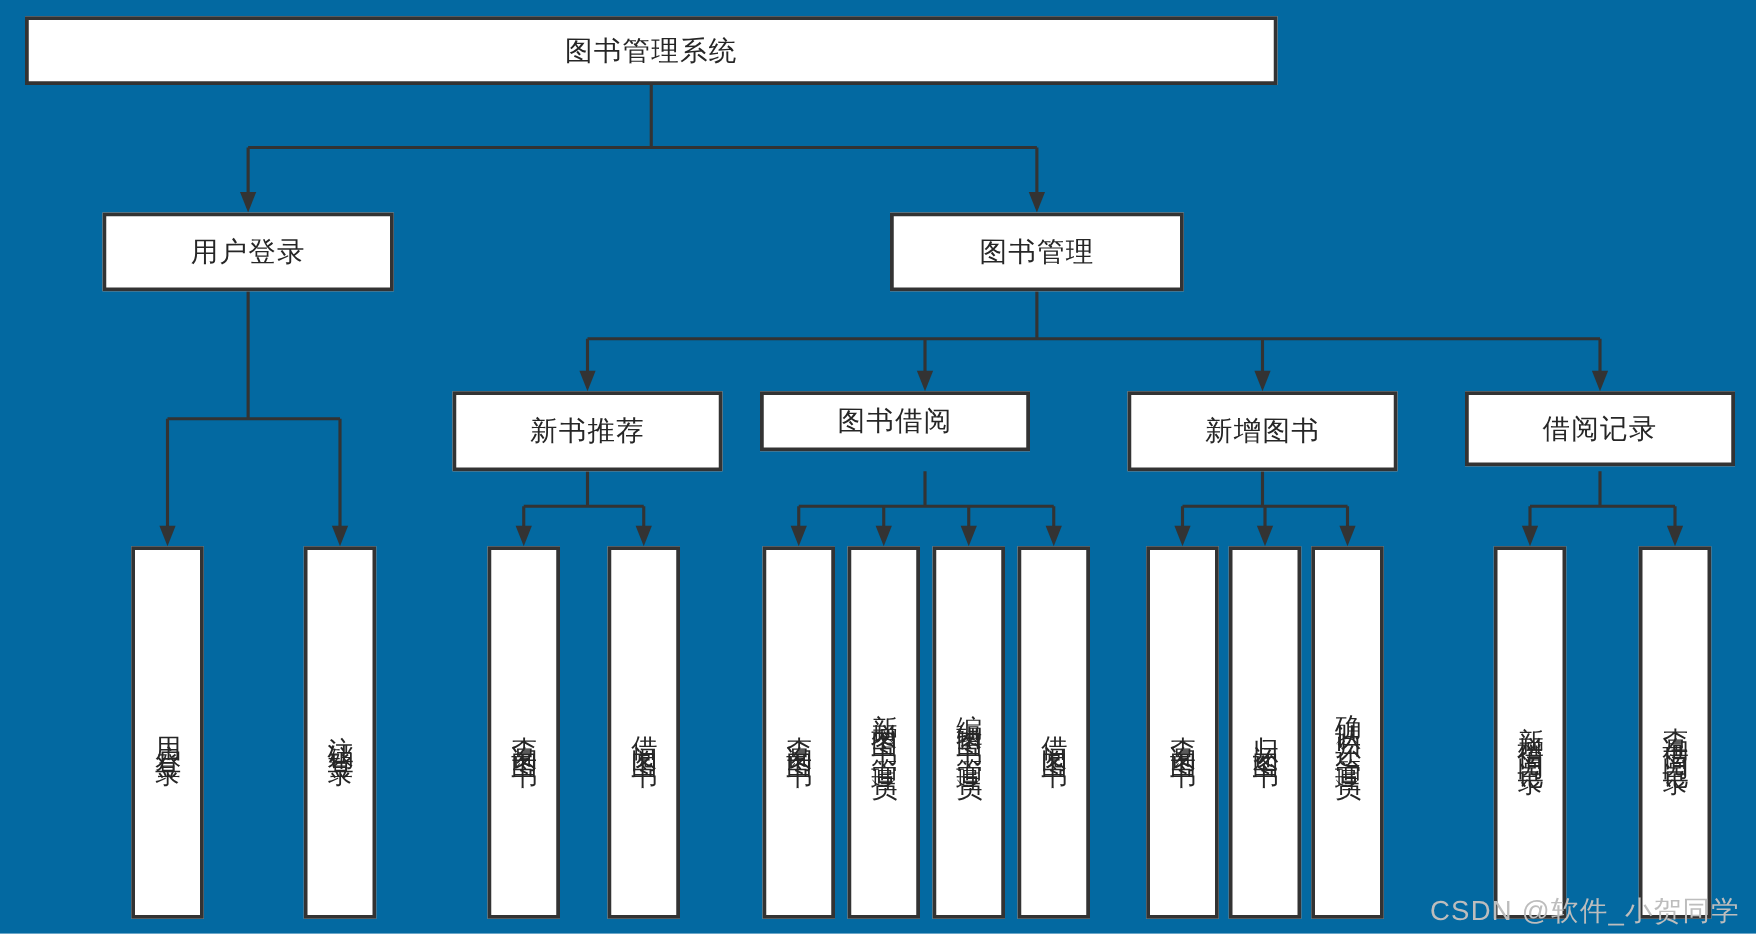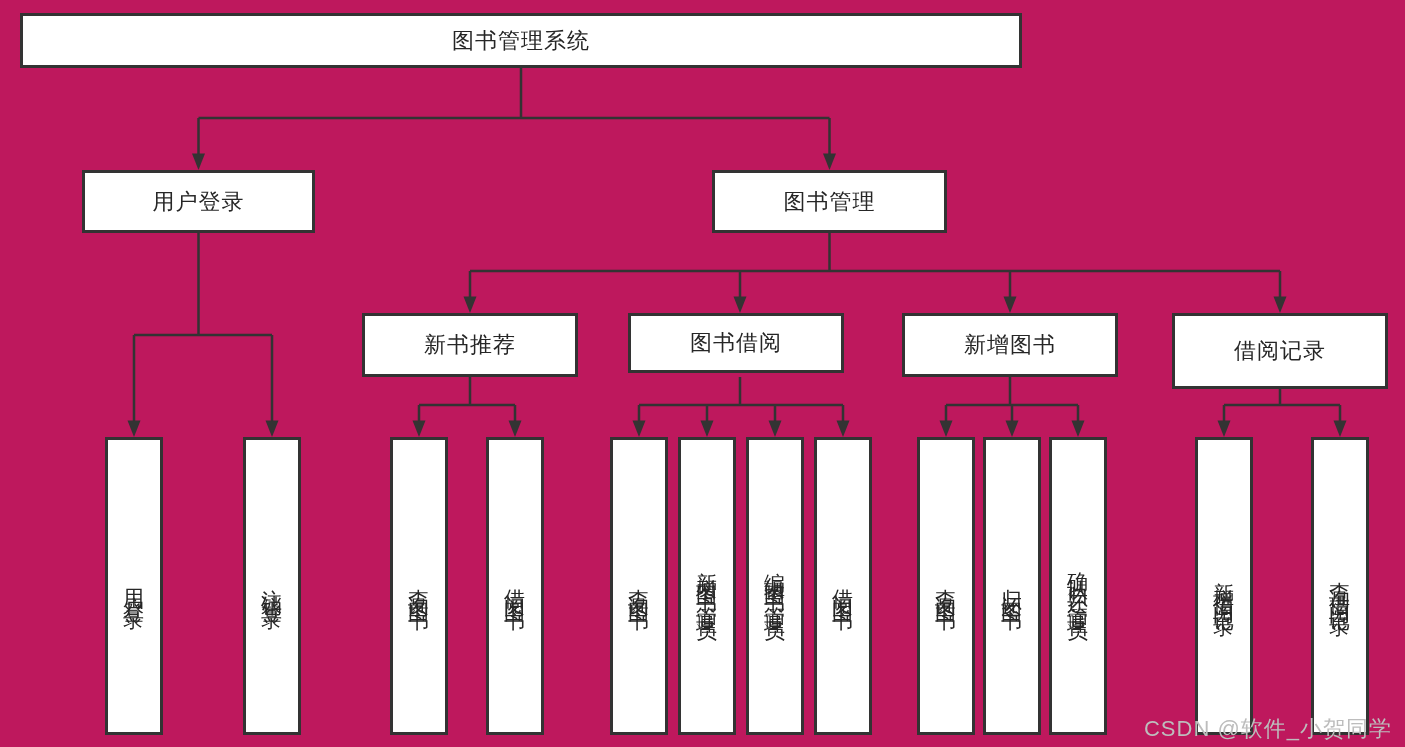--- a/index.html
+++ b/index.html
@@ -5,21 +5,21 @@
   html, body {
     margin: 0;
     padding: 0;
     background: #ffffff;
     font-family: "Liberation Sans", "DejaVu Sans", sans-serif;
   }
   .stage {
     position: relative;
     width: 1405px;
     height: 747px;
-    background: #be185d;
+    background: #0369a1;
     overflow: hidden;
   }
   .connectors {
     position: absolute;
     left: 0; top: 0;
     width: 1405px; height: 747px;
     pointer-events: none;
   }
   .node {
     position: absolute;
@@ -98,23 +98,23 @@
       <polygon points="1333.5,420.5 1346.5,420.5 1340,437"></polygon>
     </g>
   </svg>
 
   <div class="node hbox" style="left:20px; top:13px; width:1002px; height:55px;">图书管理系统</div>
 
   <div class="node hbox" style="left:82px; top:170px; width:233px; height:63px;">用户登录</div>
   <div class="node hbox" style="left:362px; top:313px; width:216px; height:64px;">新书推荐</div>
 
   <div class="node hbox" style="left:712px; top:170px; width:235px; height:63px;">图书管理</div>
-  <div class="node hbox" style="left:628px; top:313px; width:216px; height:60px;">图书借阅</div>
+  <div class="node hbox" style="left:608px; top:313px; width:216px; height:48px;">图书借阅</div>
   <div class="node hbox" style="left:902px; top:313px; width:216px; height:64px;">新增图书</div>
-  <div class="node hbox" style="left:1172px; top:313px; width:216px; height:76px;">借阅记录</div>
+  <div class="node hbox" style="left:1172px; top:313px; width:216px; height:60px;">借阅记录</div>
 
   <div class="node vbox" style="left:105px; top:437px; width:58px; height:298px;">
     <span>用户登录</span>
   </div>
   <div class="node vbox" style="left:243px; top:437px; width:58px; height:298px;">
     <span>注销登录</span>
   </div>
 
   <div class="node vbox" style="left:390px; top:437px; width:58px; height:298px;">
     <span>查询图书</span>

